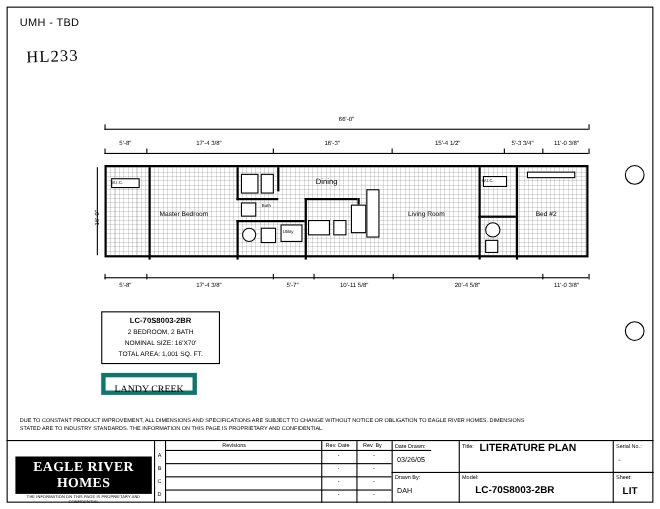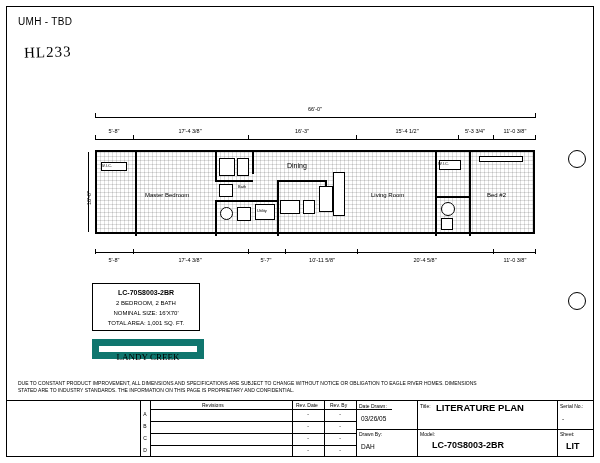--- a/index.html
+++ b/index.html
@@ -26,21 +26,21 @@
   
   .dim{position:absolute;font-size:5.5px;text-align:center;white-space:nowrap;}
   .dimline{position:absolute;height:1px;background:#000;}
   .tick{position:absolute;width:1px;height:5px;background:#000;}
   .dimv{position:absolute;font-size:5.5px;transform:rotate(-90deg);transform-origin:left top;white-space:nowrap;}
 
   
   .specbox{position:absolute;left:92px;top:283px;width:108px;height:48px;border:1px solid #000;box-sizing:border-box;text-align:center;padding-top:4px;}
   .specbox div{font-size:6px;line-height:10px;}
   .specbox .m{font-weight:bold;font-size:7px;}
-  .namebox{position:absolute;left:92px;top:339px;width:112px;height:20px;border:7px solid #0f766e;box-sizing:border-box;text-align:center;}
+  .namebox{position:absolute;left:92px;top:339px;width:87px;height:20px;border:4px solid #0f766e;box-sizing:border-box;text-align:center;}
   .namebox span{font-size:9px;line-height:19px;font-family:"Liberation Serif",serif;}
 
   .discl{position:absolute;left:18px;top:380px;width:460px;font-size:5px;line-height:7px;}
 
   
   #tb{position:absolute;left:6px;top:400px;width:588px;height:57px;border-top:1px solid #000;box-sizing:border-box;}
   #tb .v{position:absolute;top:0;bottom:0;width:1px;background:#000;}
   #tb .h{position:absolute;left:0;right:0;height:1px;background:#000;}
   .logo{position:absolute;left:8px;top:14px;width:124px;}
   .logo .lg1{background:#000;color:#fff;font-weight:bold;font-size:12.5px;letter-spacing:.4px;text-align:center;padding:2px 0 2px 0;font-family:"Liberation Serif",serif;}
@@ -165,20 +165,24 @@
     <div class="v" style="left:350px;"></div>
     <div class="v" style="left:411px;"></div>
     <div class="v" style="left:551px;"></div>
     <div class="h" style="top:8px;left:144px;right:232px;width:242px;"></div>
     <div class="h" style="top:20px;left:144px;right:232px;width:206px;"></div>
     <div class="h" style="top:32px;left:144px;width:206px;"></div>
     <div class="h" style="top:44px;left:144px;width:206px;"></div>
     <div class="h" style="top:28px;left:350px;width:238px;"></div>
     <div class="h" style="top:28px;left:411px;width:177px;"></div>
 
+    <div class="logo">
+      <div class="lg1">EAGLE RIVER HOMES</div>
+      <div class="lg2">THE INFORMATION ON THIS PAGE IS PROPRIETARY AND CONFIDENTIAL</div>
+    </div>
 
     <div class="revhdr" style="left:196px;top:1px;">Revisions</div>
     <div class="revhdr" style="left:290px;top:1px;">Rev. Date</div>
     <div class="revhdr" style="left:324px;top:1px;">Rev. By</div>
 
     <div class="revcell" style="left:134px;top:10px;width:10px;">A</div>
     <div class="revcell" style="left:134px;top:22px;width:10px;">B</div>
     <div class="revcell" style="left:134px;top:34px;width:10px;">C</div>
     <div class="revcell" style="left:134px;top:46px;width:10px;">D</div>
 

